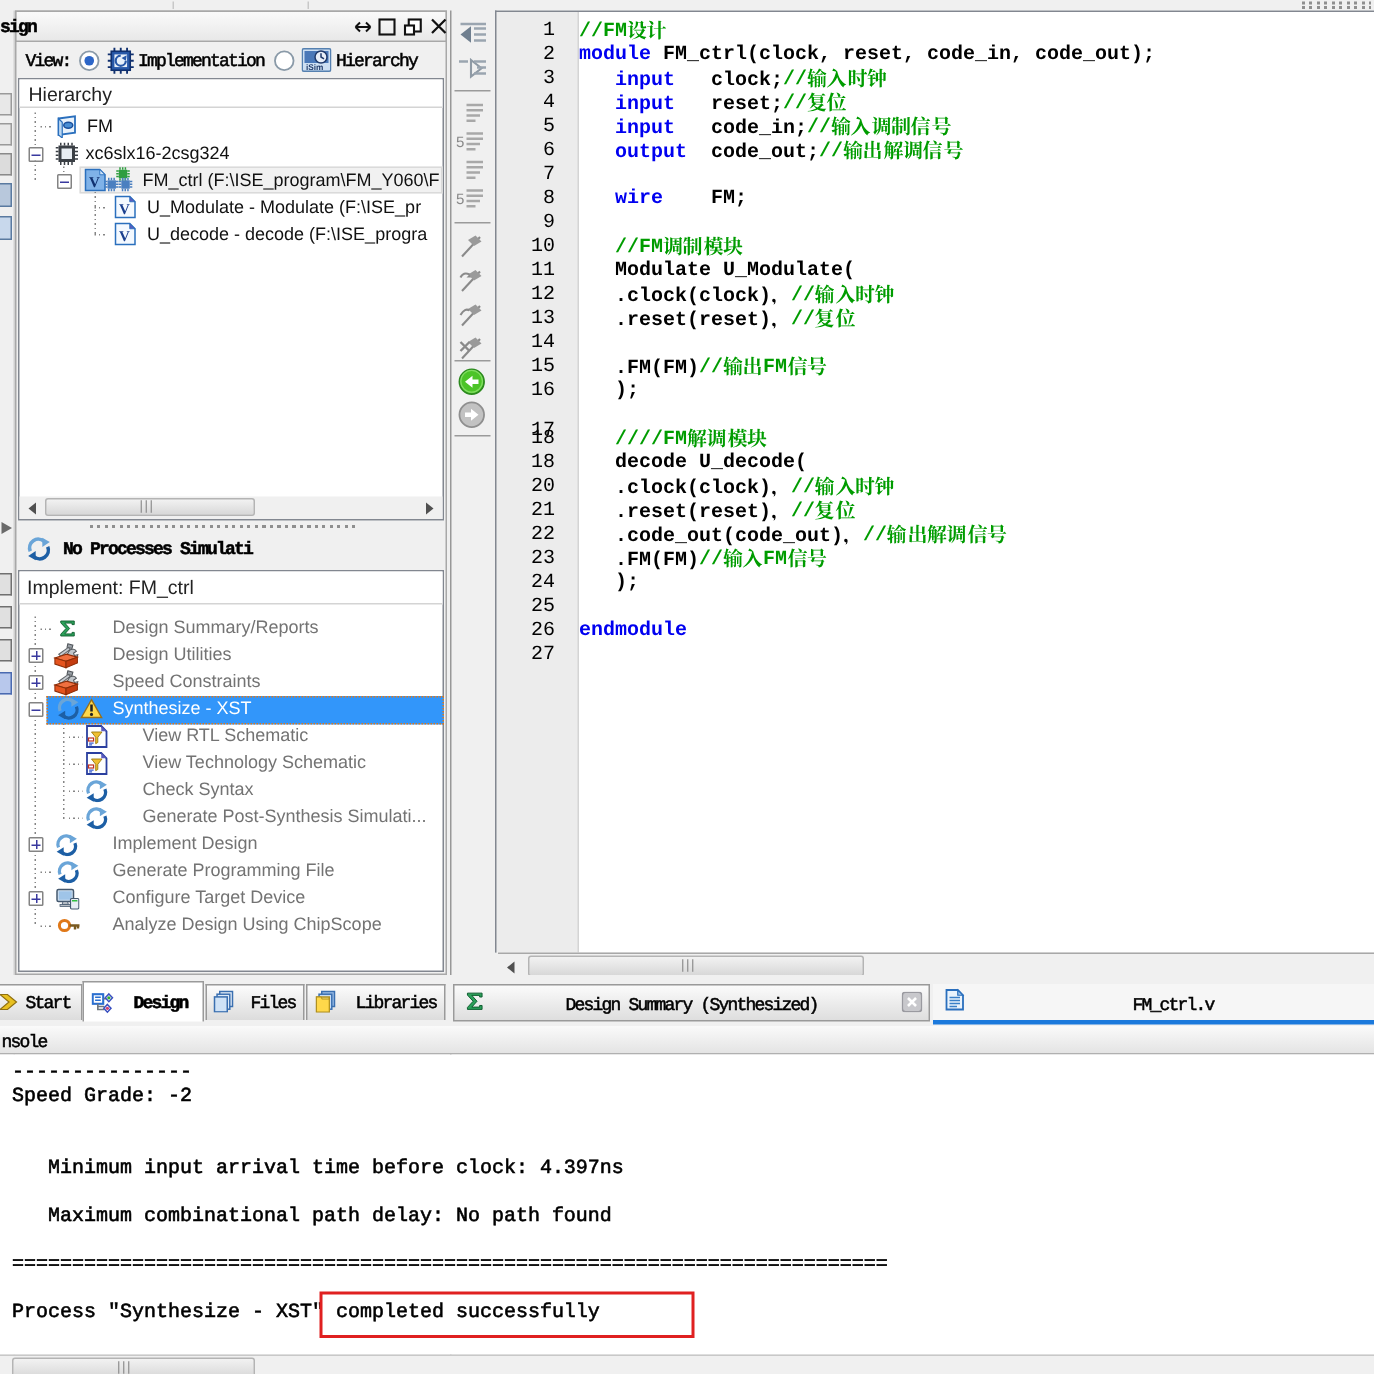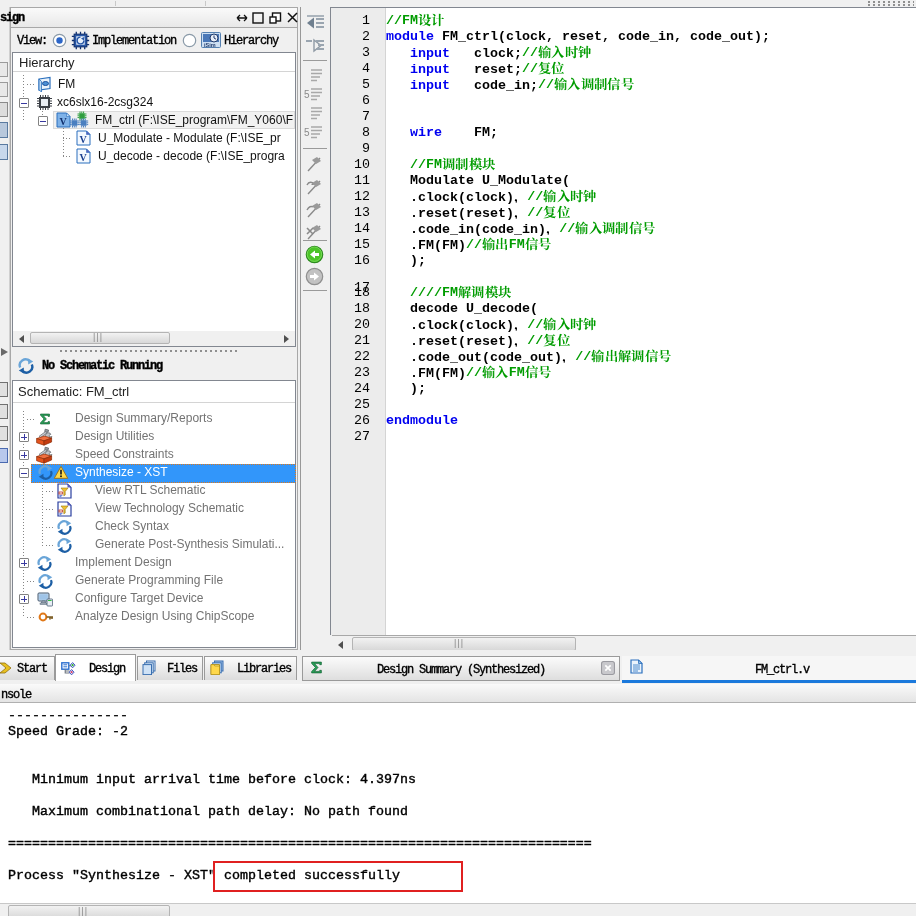--- a/index.html
+++ b/index.html
@@ -347,20 +347,33 @@
         </svg><svg class="cj">
           <use href="#g8"></use>
         </svg><svg class="cj">
           <use href="#g9"></use>
         </svg><svg class="cj">
           <use href="#g10"></use>
         </svg><svg class="cj">
           <use href="#g11"></use>
         </svg></span></div>
     <div class="gl" style="top:92.5px">6</div>
+    <div class="cl" style="top:92.5px">   <span class="kw">output</span>  code_out;<span class="cm">//<svg class="cj">
+          <use href="#g2"></use>
+        </svg><svg class="cj">
+          <use href="#g12"></use>
+        </svg><svg class="cj">
+          <use href="#g13"></use>
+        </svg><svg class="cj">
+          <use href="#g8"></use>
+        </svg><svg class="cj">
+          <use href="#g10"></use>
+        </svg><svg class="cj">
+          <use href="#g11"></use>
+        </svg></span></div>
     <div class="gl" style="top:108.5px">7</div>
     <div class="gl" style="top:124.5px">8</div>
     <div class="cl" style="top:124.5px">   <span class="kw">wire</span>    FM;</div>
     <div class="gl" style="top:140.5px">9</div>
     <div class="gl" style="top:156.5px">10</div>
     <div class="cl" style="top:156.5px"><span class="cm">   //FM<svg class="cj">
           <use href="#g8"></use>
         </svg><svg class="cj">
           <use href="#g9"></use>
         </svg><svg class="cj">
@@ -384,35 +397,20 @@
         </svg></span></div>
     <div class="gl" style="top:204.5px">13</div>
     <div class="cl" style="top:204.5px">   .reset(reset)<svg class="cj">
         <use href="#g16"></use>
       </svg><span class="cm">//<svg class="cj">
           <use href="#g6"></use>
         </svg><svg class="cj">
           <use href="#g7"></use>
         </svg></span></div>
     <div class="gl" style="top:220.5px">14</div>
-    <div class="cl" style="top:220.5px">   .code_in(code_in)<svg class="cj">
-        <use href="#g16"></use>
-      </svg><span class="cm">//<svg class="cj">
-          <use href="#g2"></use>
-        </svg><svg class="cj">
-          <use href="#g3"></use>
-        </svg><svg class="cj">
-          <use href="#g8"></use>
-        </svg><svg class="cj">
-          <use href="#g9"></use>
-        </svg><svg class="cj">
-          <use href="#g10"></use>
-        </svg><svg class="cj">
-          <use href="#g11"></use>
-        </svg></span></div>
     <div class="gl" style="top:236.5px">15</div>
     <div class="cl" style="top:236.5px">   .FM(FM)<span class="cm">//<svg class="cj">
           <use href="#g2"></use>
         </svg><svg class="cj">
           <use href="#g12"></use>
         </svg>FM<svg class="cj">
           <use href="#g10"></use>
         </svg><svg class="cj">
           <use href="#g11"></use>
         </svg></span></div>
@@ -568,24 +566,24 @@
     <div class="thumb" style="left:17px;top:1px;width:140px;height:12px"></div>
     <div class="grip" style="left:80px;top:2px">|||</div>
     <div class="arr" style="right:6px;top:4px;border-top:4px solid transparent;border-bottom:4px solid transparent;border-left:5px solid #505050"></div>
   </div>
 
   <div class="dots" style="left:60px;top:350px;width:180px"></div>
 
   <svg class="ic" style="left:18px;top:358px;width:16px;height:16px">
       <use href="#i-refresh"></use>
     </svg>
-  <div class="uif" style="position:absolute;left:42px;top:359px;font-weight:bold">No Schematic Running</div>
+  <div class="uif" style="position:absolute;left:42px;top:359px;font-weight:bold">No Processes Simulati</div>
 
   <div id="procbox"></div>
-  <div id="prochdr">Schematic: FM_ctrl</div>
+  <div id="prochdr">Implement: FM_ctrl</div>
   <div class="vdot" style="left:23px;top:411px;height:207px"></div>
     <div class="vdot" style="left:42px;top:482px;height:64px"></div>
     <div class="hdot" style="left:27px;top:419px;width:9px"></div>
     <svg class="ic" style="left:39px;top:413px;width:12px;height:12px">
       <use href="#i-sigma"></use>
     </svg>
     <div class="pt" style="left:75px;top:410px">Design Summary/Reports</div>
     <div class="ebox" style="left:19px;top:432px">
       <i class="h"></i>
       <i class="v"></i>
@@ -663,21 +661,21 @@
   <div class="abs" style="left:0;top:650px;width:916px;height:34px;background:#f0f0f0"></div>
   <div class="tab" style="left:-6px;width:61px"></div>
   <svg class="ic" style="left:0px;top:661px;width:12px;height:14px;z-index:4">
       <use href="#i-start"></use>
     </svg>
   <div class="uif" style="position:absolute;left:17px;top:662px;z-index:4">Start</div>
   <div class="tab active" style="left:55px;width:81px"></div>
   <svg class="ic" style="left:61px;top:661px;width:15px;height:15px;z-index:4">
       <use href="#i-design"></use>
     </svg>
-  <div class="uif" style="position:absolute;left:89px;top:662px;font-weight:normal;z-index:4">Design</div>
+  <div class="uif" style="position:absolute;left:89px;top:662px;font-weight:bold;z-index:4">Design</div>
   <div class="tab" style="left:137px;width:66px"></div>
   <svg class="ic" style="left:142px;top:660px;width:15px;height:15px;z-index:4">
       <use href="#i-files"></use>
     </svg>
   <div class="uif" style="position:absolute;left:167px;top:662px;z-index:4">Files</div>
   <div class="tab" style="left:204px;width:93px"></div>
   <svg class="ic" style="left:210px;top:660px;width:15px;height:15px;z-index:4">
       <use href="#i-libs"></use>
     </svg>
   <div class="uif" style="position:absolute;left:237px;top:662px;z-index:4">Libraries</div>

